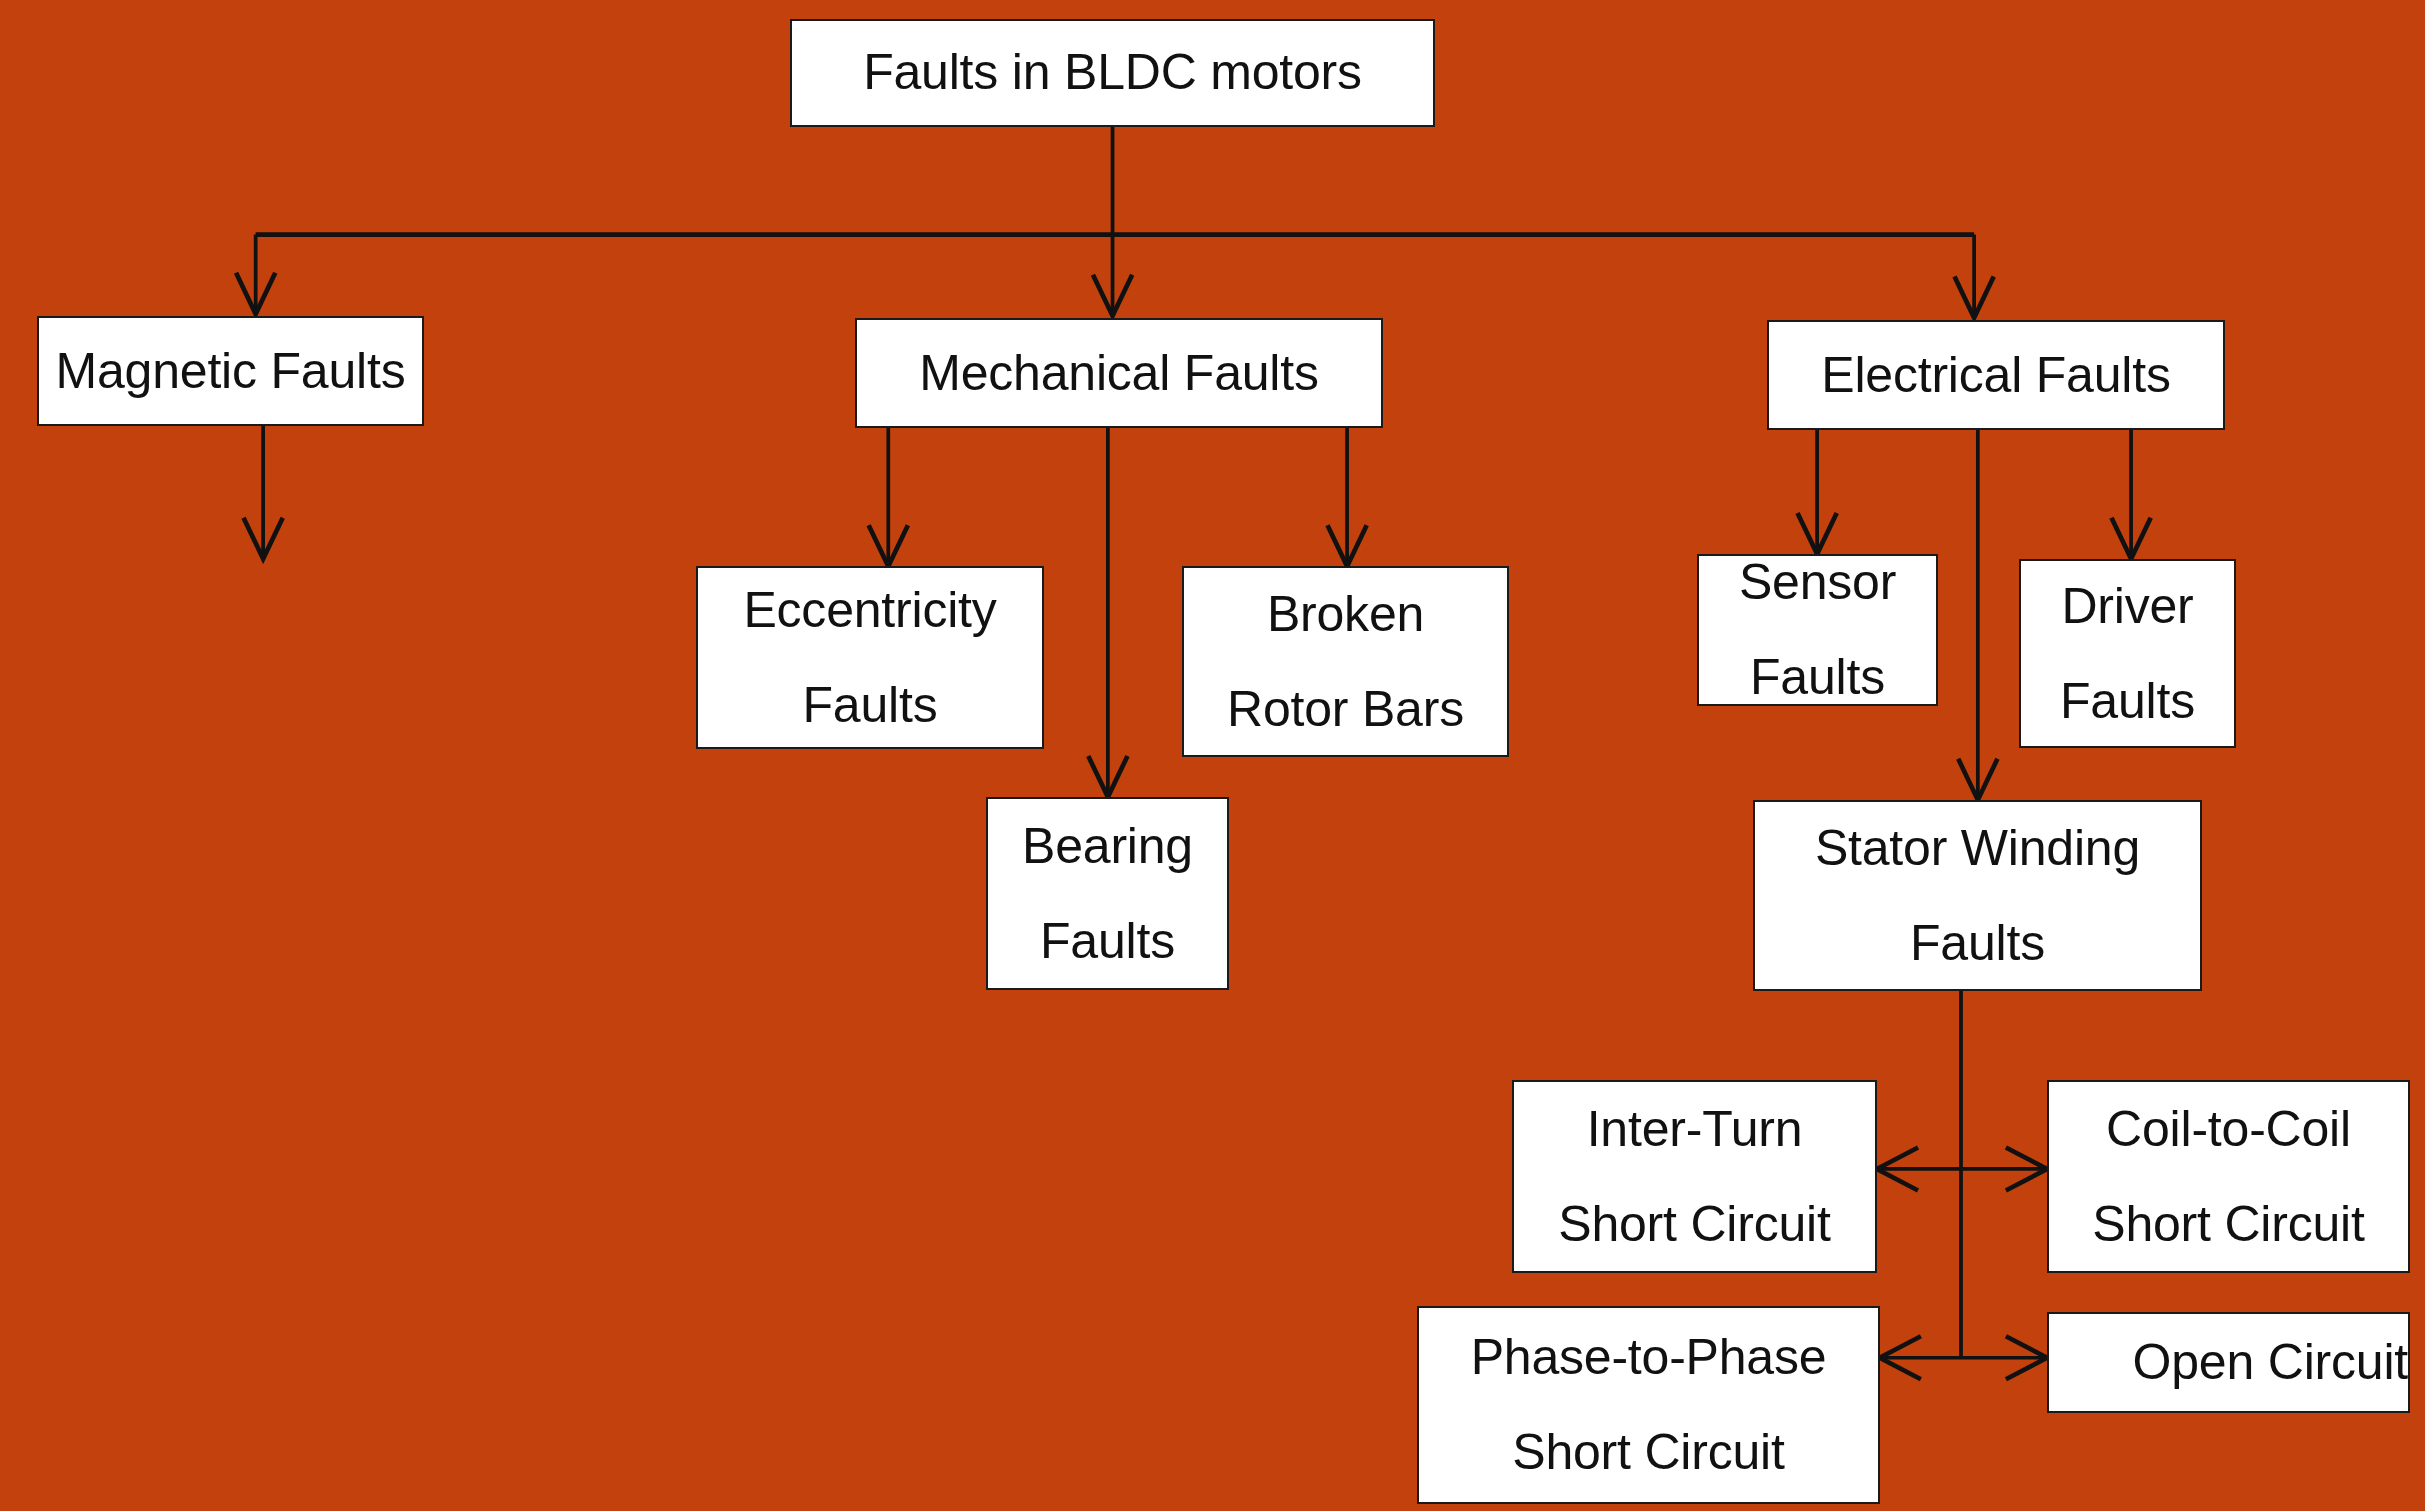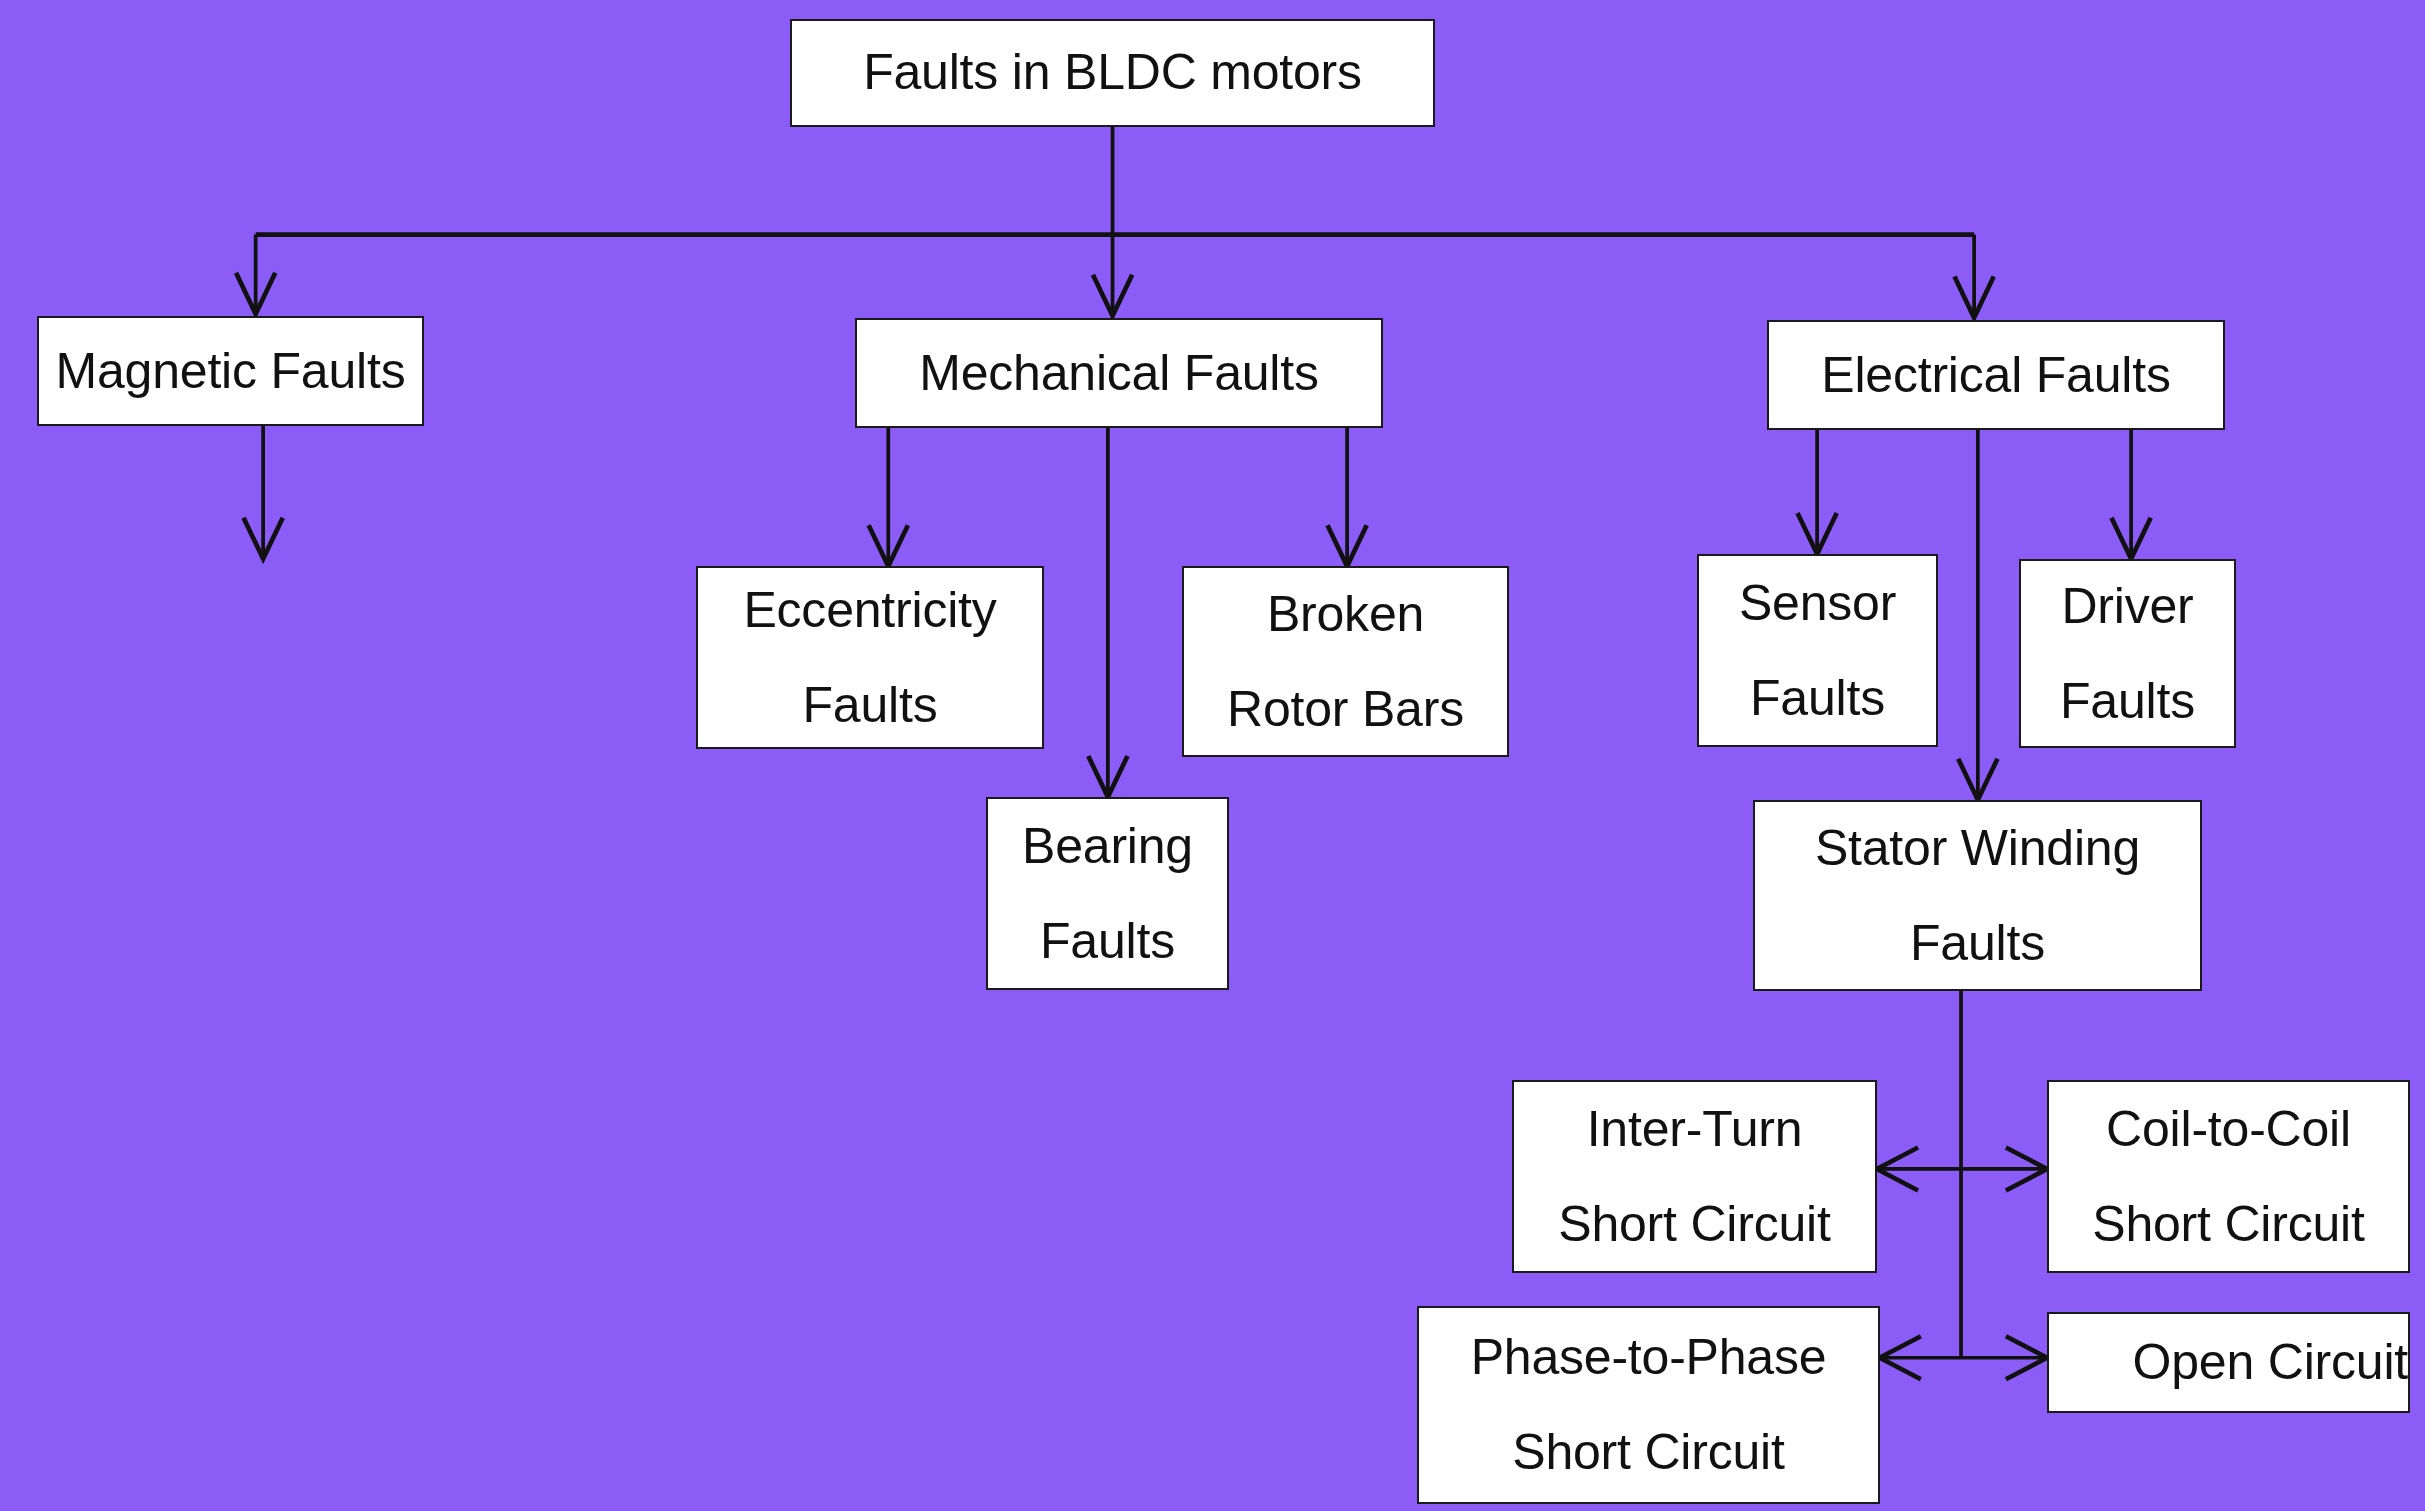--- a/index.html
+++ b/index.html
@@ -4,21 +4,21 @@
 <style>
   html, body {
     margin: 0;
     padding: 0;
     background: #ffffff;
   }
   #canvas {
     position: relative;
     width: 2426px;
     height: 1511px;
-    background: #8b5cf6;
+    background: #c2410c;
     overflow: hidden;
     font-family: "Liberation Sans", sans-serif;
   }
   .node {
     position: absolute;
     box-sizing: border-box;
     border: 2.8px solid #1a1a1a;
     background: #ffffff;
     display: flex;
     flex-direction: column;
@@ -129,21 +129,21 @@
   <div class="node two-line" style="left:986px; top:797px; width:243px; height:193px;">
     <span class="ln">Bearing</span>
     <span class="ln">Faults</span>
   </div>
 
   <div class="node two-line" style="left:1182px; top:566px; width:327px; height:191px;">
     <span class="ln">Broken</span>
     <span class="ln">Rotor Bars</span>
   </div>
 
-  <div class="node two-line" style="left:1697px; top:554px; width:241px; height:193px;">
+  <div class="node two-line" style="left:1697px; top:554px; width:241px; height:152px;">
     <span class="ln">Sensor</span>
     <span class="ln">Faults</span>
   </div>
 
   <div class="node two-line" style="left:1753px; top:800px; width:449px; height:191px;">
     <span class="ln">Stator Winding</span>
     <span class="ln">Faults</span>
   </div>
 
   <div class="node two-line" style="left:2019px; top:559px; width:217px; height:189px;">

